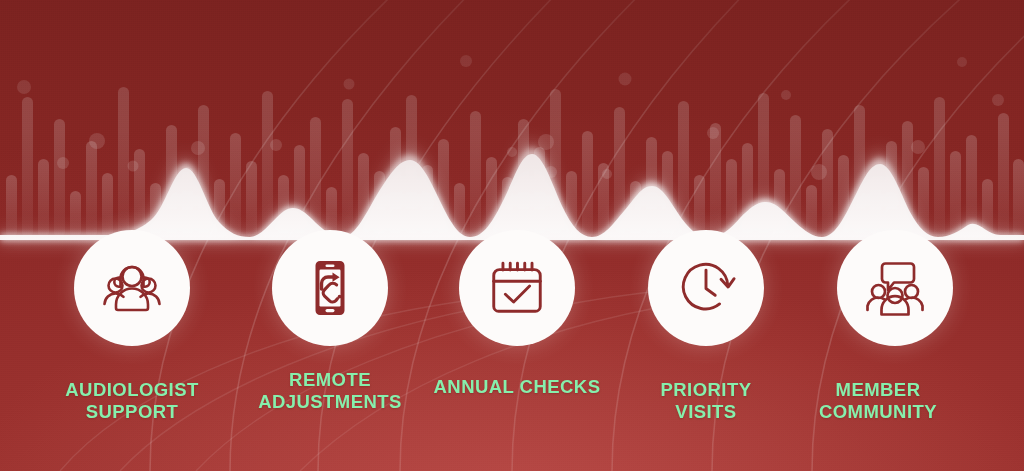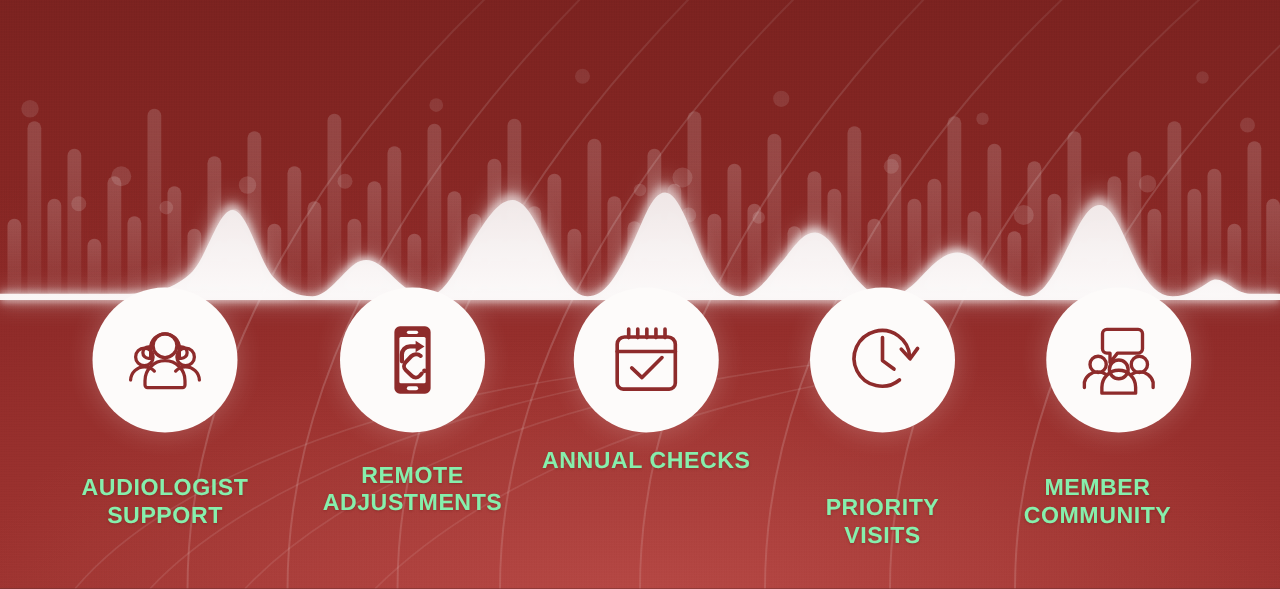--- a/index.html
+++ b/index.html
@@ -299,32 +299,32 @@
 
     <div class="feature">
       <div class="disc" style="left:459px;top:230px;">
         <svg width="62" height="62" viewBox="0 0 64 64" fill="none" stroke="#8e2b2b" stroke-width="3" stroke-linecap="round" stroke-linejoin="round">
           <path d="M8 19 a6 6 0 0 1 6 -6 h36 a6 6 0 0 1 6 6 v32 a5 5 0 0 1 -5 5 H13 a5 5 0 0 1 -5 -5 z"></path>
           <path d="M8 25 h48"></path>
           <path d="M17.5 13.5 V6.5 M25 13.5 V6.5 M32.5 13.5 V6.5 M40 13.5 V6.5 M47.5 13.5 V6.5"></path>
           <path d="M20 38.5 L28.5 46.5 L45 30"></path>
         </svg>
       </div>
-      <div class="caption" style="left:407px;top:357px;width:220px;">ANNUAL CHECKS</div>
+      <div class="caption" style="left:407px;top:376px;width:220px;">ANNUAL CHECKS</div>
     </div>
 
     <div class="feature">
       <div class="disc" style="left:648px;top:230px;">
         <svg width="62" height="62" viewBox="0 0 64 64" fill="none" stroke="#8e2b2b" stroke-width="3" stroke-linecap="round" stroke-linejoin="round">
           <path d="M54.5 29.5 A23 23 0 1 0 46 48.5"></path>
           <path d="M32 13.5 V32.5 L41.5 39.5"></path>
           <path d="M47.5 23 L54.8 31 L61 22.4" stroke-width="3"></path>
         </svg>
       </div>
-      <div class="caption" style="left:606px;top:379px;width:200px;margin-top:16px;">PRIORITY
+      <div class="caption" style="left:606px;top:379px;width:200px;">PRIORITY
 VISITS</div>
     </div>
 
     <div class="feature">
       <div class="disc" style="left:837px;top:230px;">
         <svg width="64" height="64" viewBox="0 0 64 64" fill="none" stroke="#8e2b2b" stroke-width="2.7" stroke-linecap="round" stroke-linejoin="round">
           <path d="M22.5 7.5 h25 a3.5 3.5 0 0 1 3.5 3.5 v12 a3.5 3.5 0 0 1 -3.5 3.5 H31 l-6 7.5 v-7.5 h-2.5
                    a3.5 3.5 0 0 1 -3.5 -3.5 v-12 a3.5 3.5 0 0 1 3.5 -3.5 z"></path>
           <circle cx="15.5" cy="35.5" r="6.5"></circle>
           <path d="M4.5 54 v-4.2 a11 11 0 0 1 11 -8.3 a11 11 0 0 1 6 1.8"></path>

